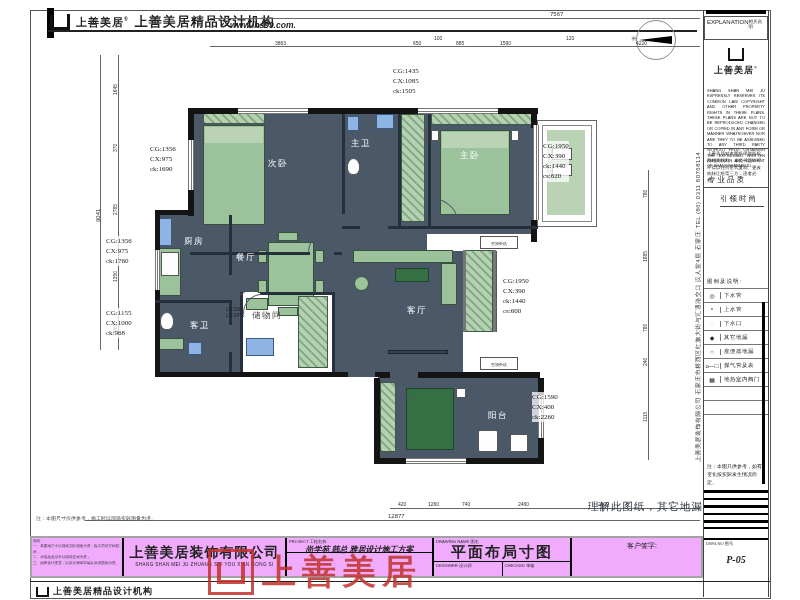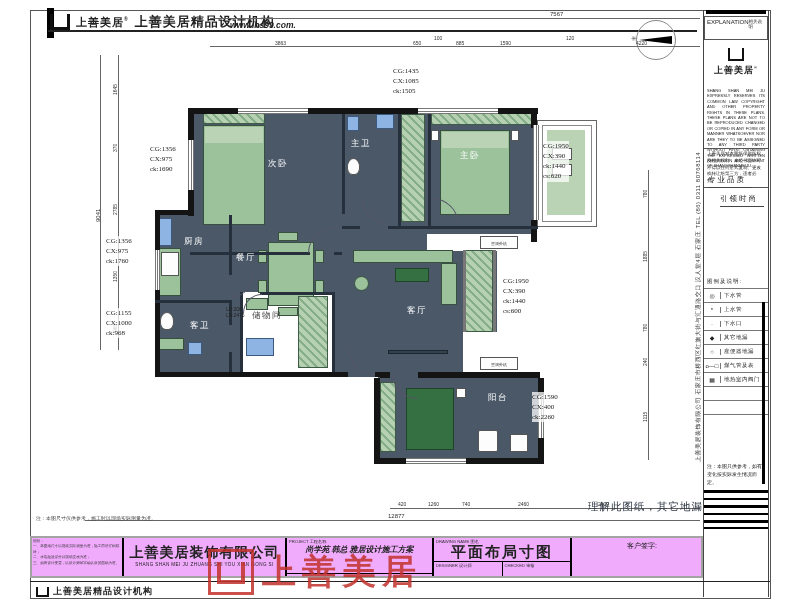--- a/index.html
+++ b/index.html
@@ -229,21 +229,21 @@
       </div>
     <div id="room-labels">
         <div class="roomlbl" style="left: 120px; top: 58px; color: rgb(255, 255, 255);">次卧</div>
         <div class="roomlbl" style="left: 203px; top: 38px; color: rgb(255, 255, 255);">主卫</div>
         <div class="roomlbl" style="left: 312px; top: 50px; color: rgb(255, 255, 255);">主卧</div>
         <div class="roomlbl" style="left: 36px; top: 136px; color: rgb(255, 255, 255);">厨房</div>
         <div class="roomlbl" style="left: 88px; top: 152px; color: rgb(255, 255, 255);">餐厅</div>
         <div class="roomlbl" style="left: 42px; top: 220px; color: rgb(255, 255, 255);">客卫</div>
         <div class="roomlbl" style="left: 104px; top: 210px; color: rgb(68, 68, 68);">储物间</div>
         <div class="roomlbl" style="left: 259px; top: 205px; color: rgb(255, 255, 255);">客厅</div>
-        <div class="roomlbl" style="left: 340px; top: 292px; color: rgb(255, 255, 255);">阳台</div>
+        <div class="roomlbl" style="left: 340px; top: 310px; color: rgb(255, 255, 255);">阳台</div>
       </div>
 
     <div class="wht" style="left:332px;top:136px;width:38px;height:13px;font-size:4px;color:#333;text-align:center;line-height:13px;">空调外机</div>
     <div class="wht" style="left:332px;top:257px;width:38px;height:13px;font-size:4px;color:#333;text-align:center;line-height:13px;">空调外机</div>
     <div class="dim" style="left:78px;top:206px;color:#222;">
       <div>LK:200</div>
         <div>LS:2475</div>
     </div>
   </div>
 
@@ -351,37 +351,41 @@
     <div class="panel-sec" style="top:450px;padding:2px 3px;font-size:5px;line-height:1.6;color:#222;">注：本图只供参考，如有变化按实际发生情况而定。</div>
     <div class="panel-sec" style="top:480px;" id="sigbars">
         <div style="position: absolute; left: 0px; top: 0px; width: 64px; height: 3px; background: rgb(0, 0, 0);"></div>
         <div style="position: absolute; left: 0px; top: 8px; width: 64px; height: 1.5px; background: rgb(0, 0, 0);"></div>
         <div style="position: absolute; left: 0px; top: 15px; width: 64px; height: 3px; background: rgb(0, 0, 0);"></div>
         <div style="position: absolute; left: 0px; top: 23px; width: 64px; height: 1.5px; background: rgb(0, 0, 0);"></div>
         <div style="position: absolute; left: 0px; top: 30px; width: 64px; height: 3px; background: rgb(0, 0, 0);"></div>
         <div style="position: absolute; left: 0px; top: 37px; width: 64px; height: 1.5px; background: rgb(0, 0, 0);"></div>
       </div>
     <div class="blackbar" style="left:58px;top:292px;width:3px;height:182px;"></div>
+    <div class="panel-sec" style="top:528px;height:42px;border-top:2px solid #000;">
+      <div class="tb-lab">DWG.NO 图号</div>
+      <div style="text-align:center;font-size:10px;font-weight:bold;font-style:italic;margin-top:8px;font-family:'Liberation Serif',serif;">P-05</div>
+    </div>
   </div>
 
   <div id="tblock">
     <div class="tb-cell" style="left:0;width:92px;padding:1px;">
       <div id="tb-notes" style="font-size:3.6px;line-height:1.5;color:#333;">
           <div>说明：</div>
           <div>一、本图纸尺寸以现场实际测量为准，施工前请仔细核对；</div>
           <div>二、水电改造部分以现场交底为准；</div>
           <div>三、如有设计变更，以设计师签字确认后的图纸为准。</div>
         </div>
     </div>
     <div class="tb-cell" style="left:92px;width:163px;text-align:center;">
       <div style="font-size:14px;font-weight:bold;letter-spacing:1px;margin-top:6px;">上善美居装饰有限公司</div>
       <div style="font-size:4.6px;letter-spacing:.4px;">SHANG SHAN MEI JU ZHUANG SHI YOU XIAN GONG SI</div>
     </div>
     <div class="tb-cell" style="left:255px;width:147px;">
-      <div style="height:36px;border-bottom:1.5px solid #000;box-sizing:border-box;">
+      <div style="height:15px;border-bottom:1.5px solid #000;box-sizing:border-box;">
         <div class="tb-lab">PROJECT 工程名称</div>
         <div class="serifb" style="font-size:8px;font-style:italic;text-align:center;">尚学苑 韩总 雅居设计施工方案</div>
       </div>
     </div>
     <div class="tb-cell" style="left:402px;width:138px;">
       <div style="height:24px;border-bottom:1.5px solid #000;box-sizing:border-box;">
         <div class="tb-lab">DRAWING NAME 图名</div>
         <div class="serifb" style="font-size:15px;text-align:center;letter-spacing:2px;margin-top:-1px;">平面布局寸图</div>
       </div>
       <div style="display:flex;height:14px;">

